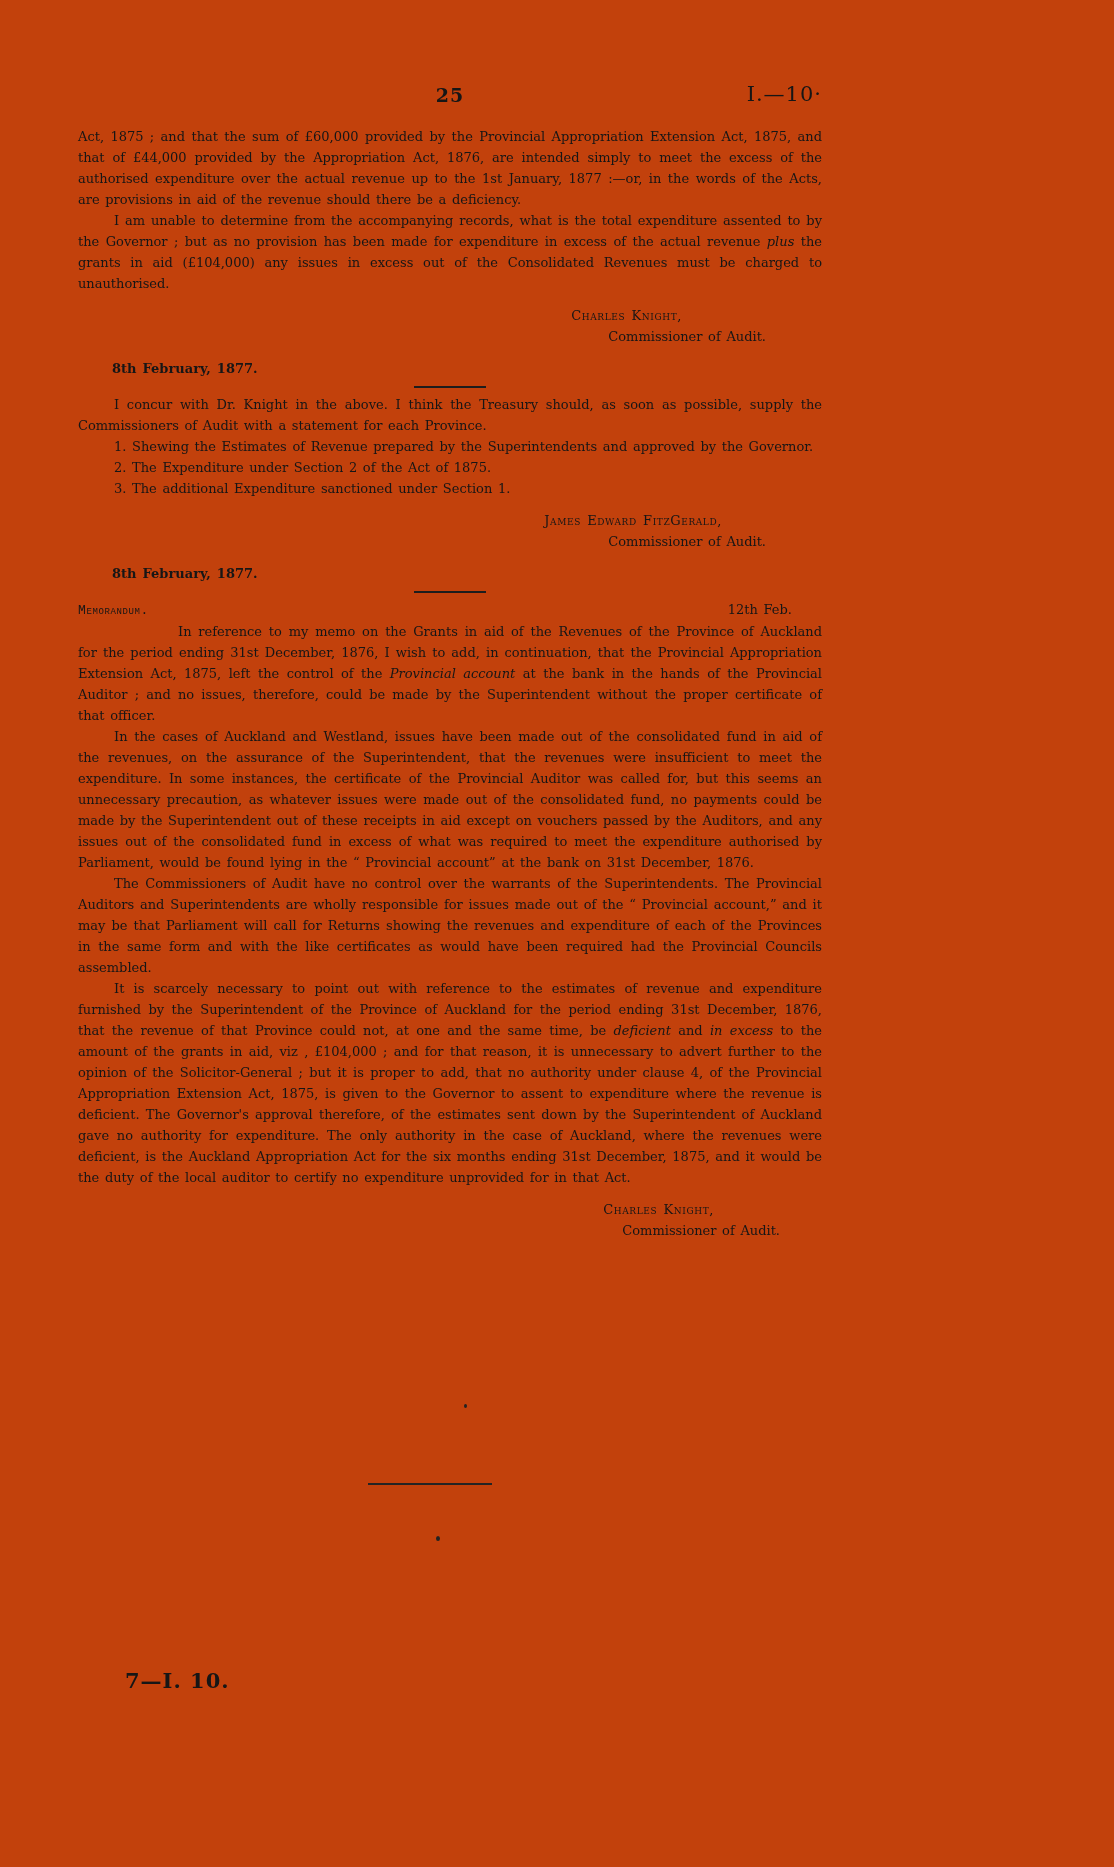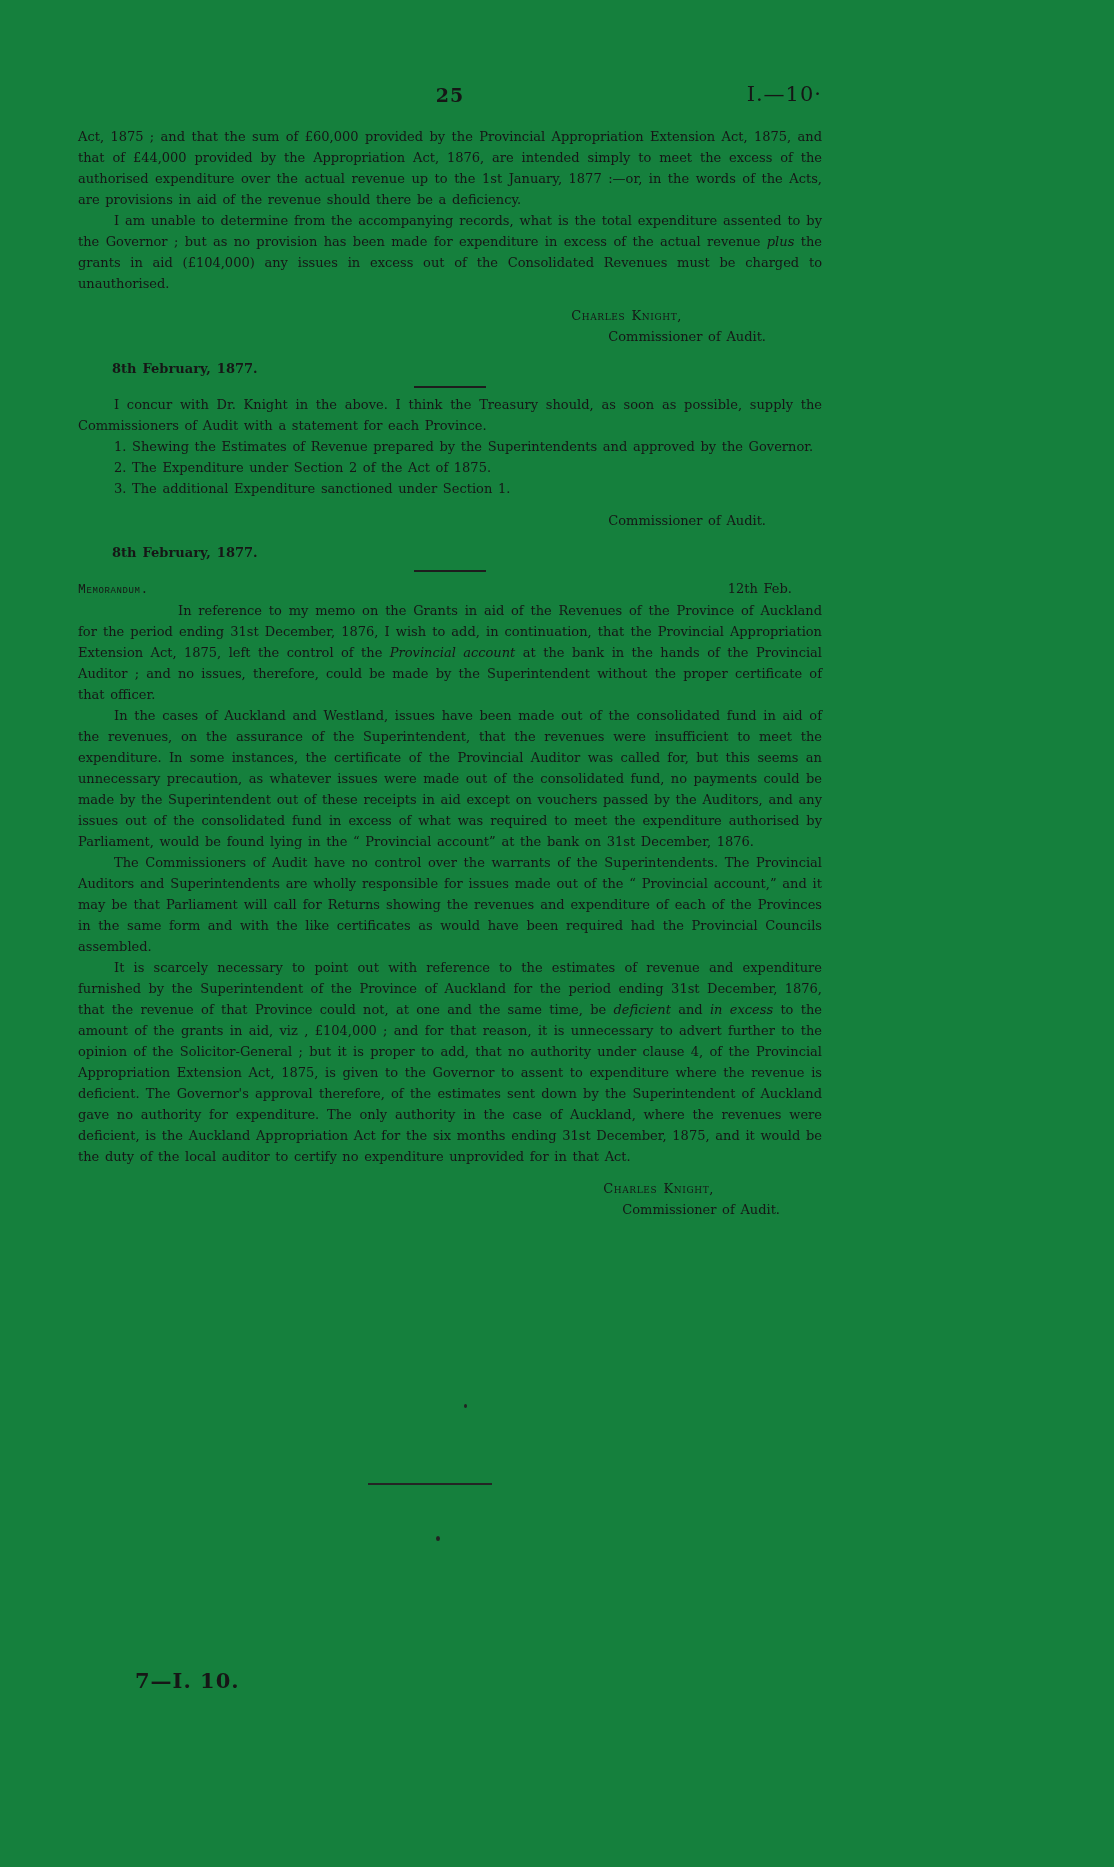--- a/index.html
+++ b/index.html
@@ -1,21 +1,21 @@
 <!DOCTYPE html>
 <html><head>
 <meta charset="utf-8">
 <style>
   html, body { margin: 0; padding: 0; background: #e9e9e7; }
   .page {
     position: relative;
     width: 1114px;
     height: 1867px;
     margin: 0 auto;
-    background: #15803d;
+    background: #c2410c;
     font-family: "DejaVu Serif", "Liberation Serif", serif;
     color: #161616;
     overflow: hidden;
   }
   .running-head {
     position: absolute;
     top: 84px;
     left: 78px;
     width: 744px;
     height: 26px;
@@ -80,21 +80,21 @@
   .speck {
     position: absolute;
     width: 4px; height: 5px;
     background: #222;
     border-radius: 50%;
   }
   .speck-1 { left: 464px; top: 1404px; width: 3px; height: 4px; }
   .speck-2 { left: 436px; top: 1536px; }
   .footer-imprint {
     position: absolute;
-    left: 135px;
+    left: 125px;
     top: 1668px;
     font-size: 21px;
     font-weight: bold;
     letter-spacing: 1px;
   }
 </style>
 </head>
 <body>
 
 <div class="page">
@@ -116,20 +116,21 @@
     <p class="date-line">8th February, 1877.</p>
 
     <div class="rule"></div>
 
     <p class="indent"><span>I concur with Dr. Knight in the above.  I think the Treasury should, as soon as possible, supply the Commissioners of Audit with a statement for each Province.</span></p>
     <p class="indent">1. Shewing the Estimates of Revenue prepared by the Superintendents and approved by the Governor.</p>
     <p class="indent">2. The Expenditure under Section 2 of the Act of 1875.</p>
     <p class="indent">3. The additional Expenditure sanctioned under Section 1.</p>
 
     <div class="sig-block sig-b">
+      <p class="sig-name smallcaps">James Edward FitzGerald,</p>
       <p class="sig-title">Commissioner of Audit.</p>
     </div>
     <p class="date-line">8th February, 1877.</p>
 
     <div class="rule"></div>
 
     <div class="memo-row">
       <span class="memo-heading smallcaps">Memorandum.</span>
       <span class="memo-date">12th Feb.</span>
     </div>

